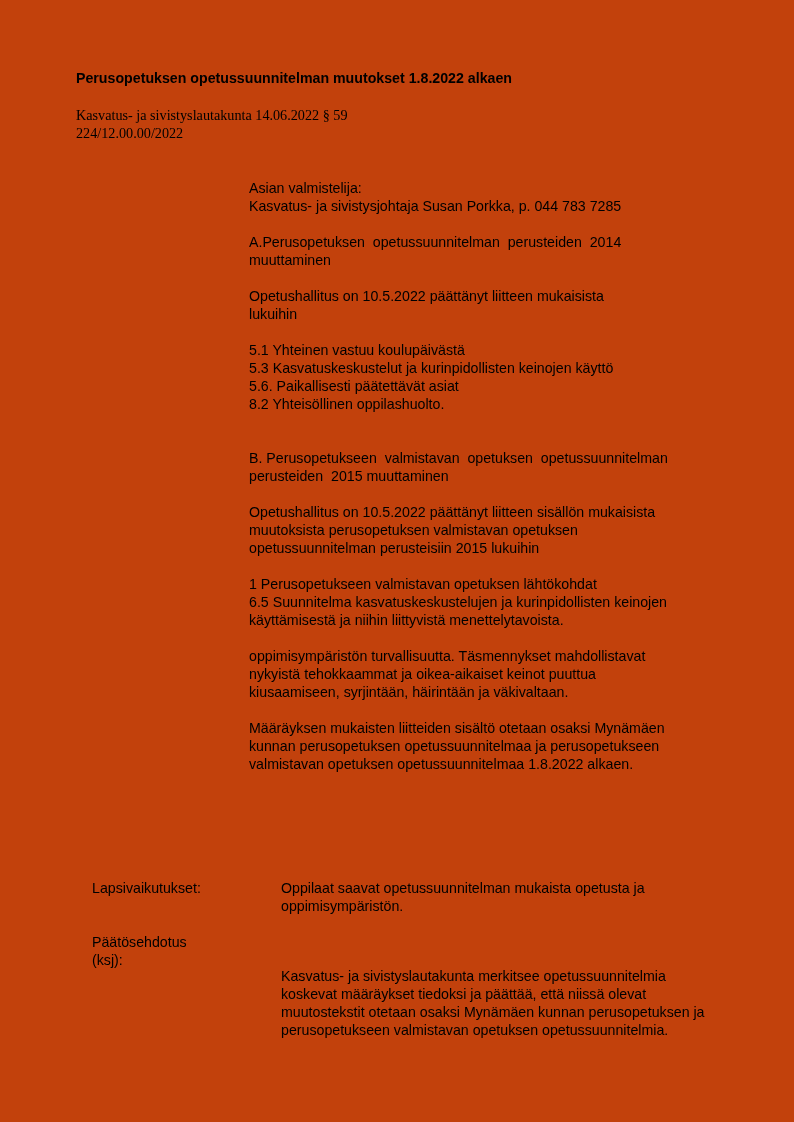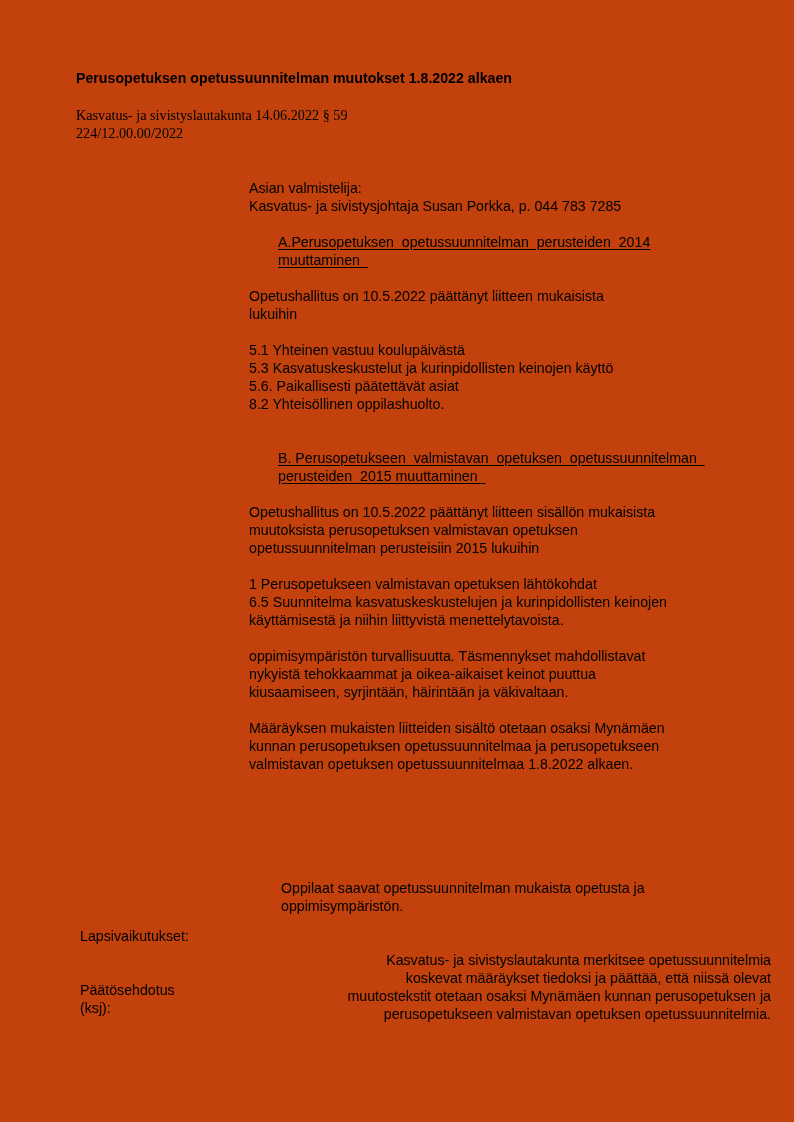--- a/index.html
+++ b/index.html
@@ -42,34 +42,33 @@
     }
     .meta div { height: 18px; }
     .main {
       position: absolute;
       left: 249px;
       top: 179px;
       width: 490px;
     }
     .block { margin: 0; }
     .line { white-space: nowrap; height: 18px; }
-    .u { text-decoration: underline; text-underline-offset: 2px; margin-left: 29px; }
+    .u { text-underline-offset: 2px; }
     .gap18 { height: 18px; }
     .gap36 { height: 36px; }
     .row {
       position: absolute;
       left: 76px;
       width: 664px;
     }
     .row .label {
       position: absolute;
-      left: 4px;
+      left: 16px;
       top: 0;
       width: 170px;
-      margin-top: 48px;
     }
     .row .content {
       position: absolute;
       left: 173px;
       top: 0;
       width: 490px;
       margin-left: 32px;
     }
     .lapsi { top: 879px; }
     .paatos { top: 933px; }
@@ -162,21 +161,21 @@
       <div class="line">Oppilaat  saavat  opetussuunnitelman  mukaista  opetusta  ja</div>
       <div class="line">oppimisympäristön.</div>
     </div>
   </div>
 
   <div class="row paatos">
     <div class="label">
       <div class="line">Päätösehdotus</div>
       <div class="line">(ksj):</div>
     </div>
-    <div class="content" style="top: 18px; text-align: right;">
+    <div class="content" style="top: 34px;">
       <div class="line">Kasvatus-  ja sivistyslautakunta  merkitsee  opetussuunnitelmia</div>
       <div class="line">koskevat  määräykset  tiedoksi  ja päättää, että  niissä  olevat</div>
       <div class="line">muutostekstit  otetaan  osaksi Mynämäen  kunnan  perusopetuksen  ja</div>
       <div class="line">perusopetukseen  valmistavan  opetuksen  opetussuunnitelmia.</div>
     </div>
   </div>
 
 </div>
 
 </body></html>

